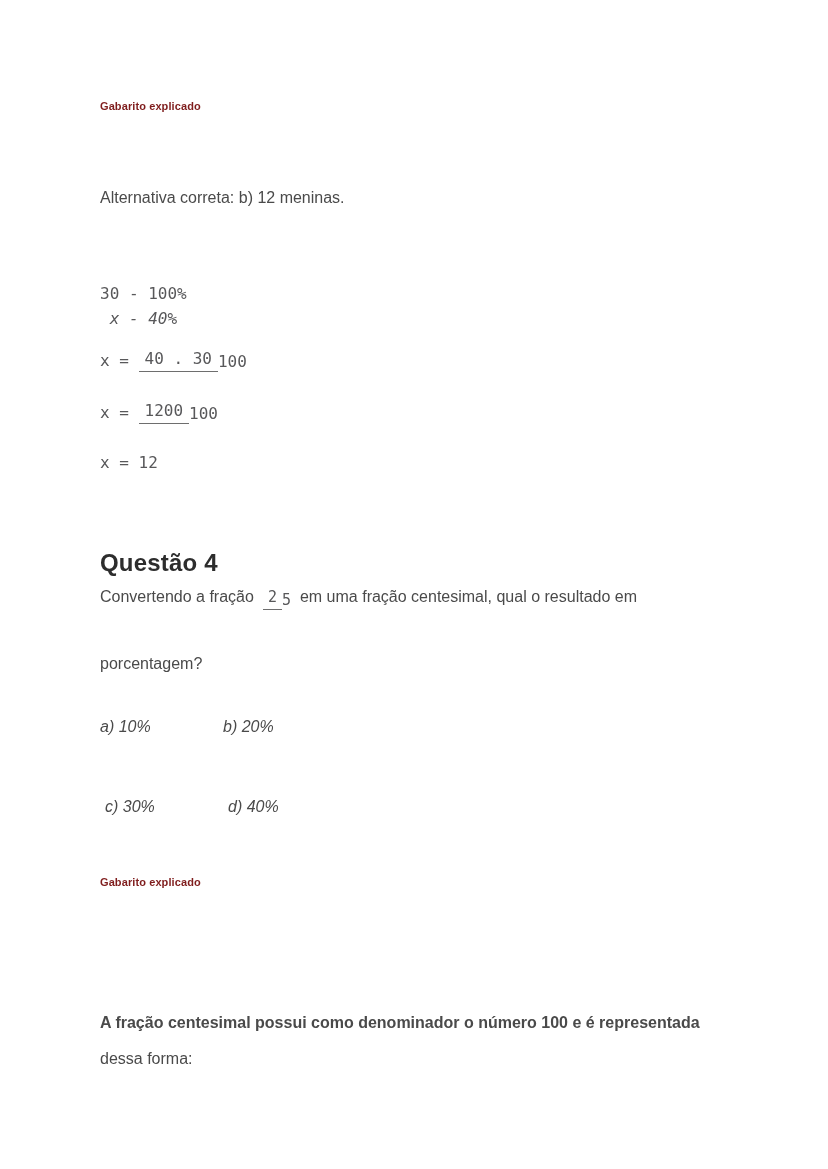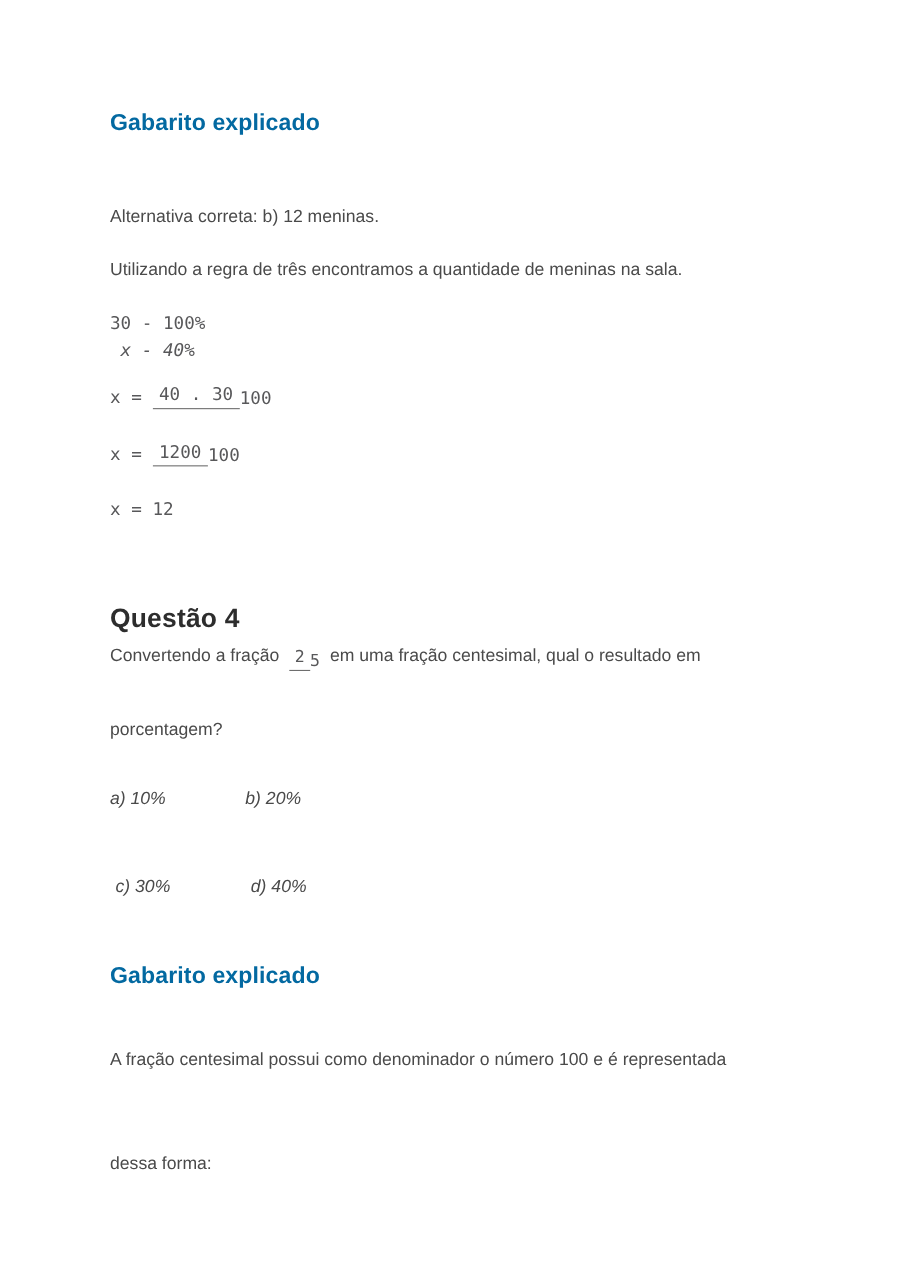--- a/index.html
+++ b/index.html
@@ -6,23 +6,23 @@
   .page {
     position: relative;
     width: 828px;
     height: 1169px;
     background: #ffffff;
     overflow: hidden;
     font-family: "Liberation Sans", sans-serif;
   }
   .abs { position: absolute; left: 100px; }
   .h-bold {
-    font-size: 21px;
+    font-size: 11px;
     font-weight: bold;
-    color: #0369a1;
+    color: #7f1d1d;
     letter-spacing: 0.1px;
   }
   .h-big {
     font-size: 24px;
     font-weight: bold;
     color: #2d2d2d;
     letter-spacing: 0.2px;
   }
   .body-text {
     font-size: 16px;
@@ -56,21 +56,20 @@
 </style>
 </head>
 <body>
 
 <div class="page">
 
   <div class="abs h-bold" style="top:100px;">Gabarito explicado</div>
 
   <div class="abs body-text" style="top:187px;">Alternativa correta: b) 12 meninas.</div>
 
-  <div class="abs body-text" style="top:235px;">Utilizando a regra de três encontramos a quantidade de meninas na sala.</div>
 
   <div>
     <div class="abs mono" style="top:283px;">30 - 100%</div>
     <div class="abs mono" style="top:308px;font-style:italic;"> x - 40%</div>
 
     <div class="abs math-row" style="top:349px;">
       <span class="mono">x = </span>
       <span class="mfrac">
         <span class="num">40 . 30</span>
         <span class="den">100</span>
@@ -108,17 +107,17 @@
   </div>
 
   <div class="opt-row body-text" style="top:796px;">
     <span class="opt" style="left:5px;">c) 30%</span>
     <span class="opt" style="left:128px;">d) 40%</span>
   </div>
 
   <div class="abs h-bold" style="top:876px;">Gabarito explicado</div>
 
 
-  <div class="abs body-text" style="top:953px;">A fração centesimal possui como denominador o número 100 e é representada</div>
+  <div class="abs body-text" style="top:1012px;font-weight:bold;">A fração centesimal possui como denominador o número 100 e é representada</div>
 
   <div class="abs body-text" style="top:1048px;">dessa forma:</div>
 
 </div>
 
 </body></html>

